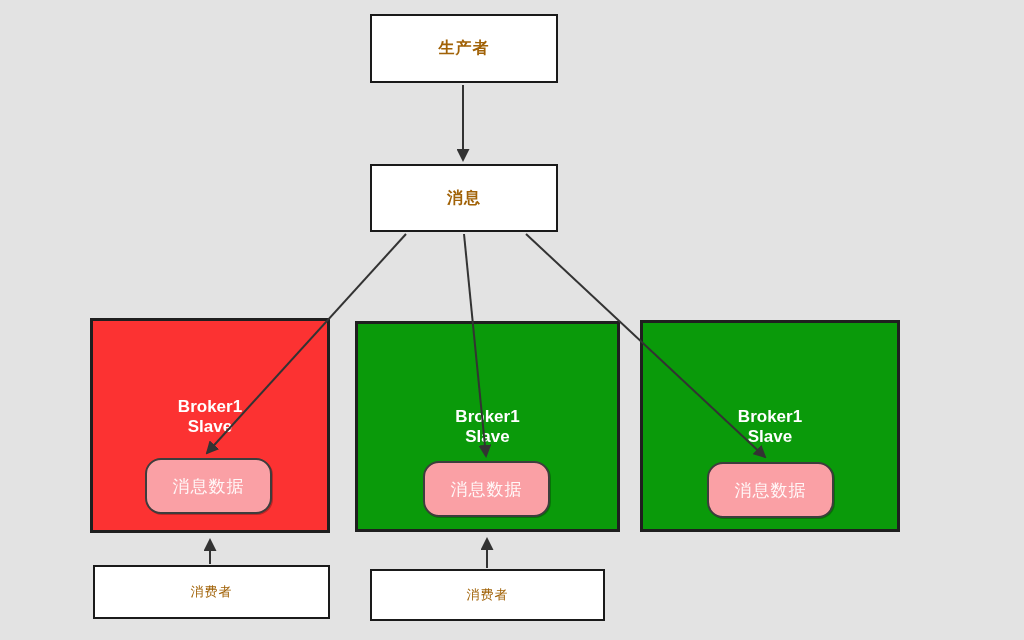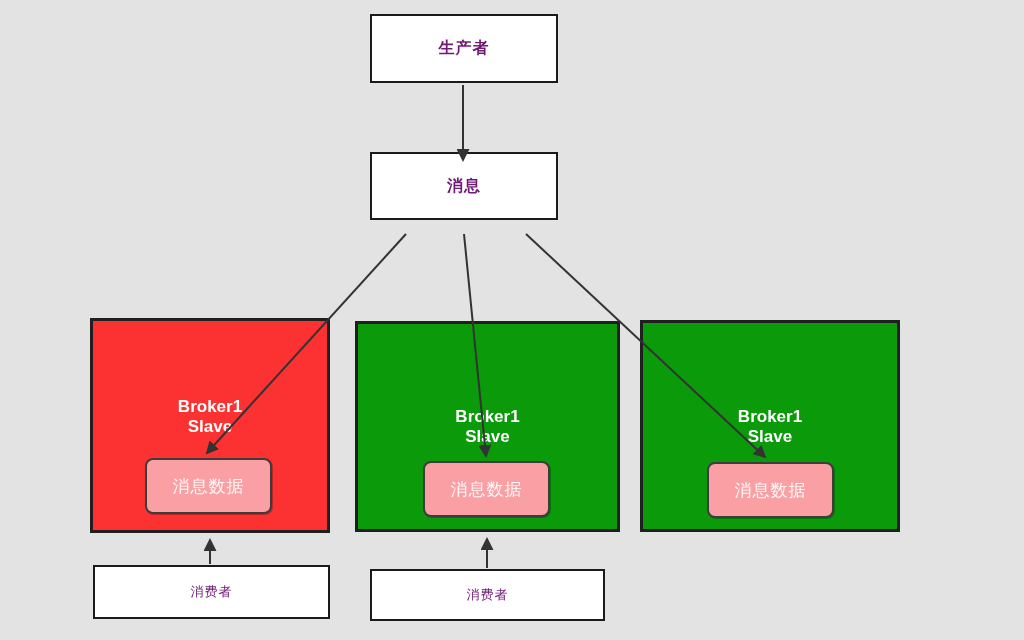--- a/index.html
+++ b/index.html
@@ -14,42 +14,42 @@
     background: #e3e3e3;
     overflow: hidden;
   }
   .abs { position: absolute; box-sizing: border-box; }
   .white-box {
     background: #ffffff;
     border: 2px solid #1a1a1a;
     display: flex;
     align-items: center;
     justify-content: center;
-    color: #701a75;
+    color: #a16207;
   }
   .big-label { font-size: 16px; font-weight: 700; letter-spacing: 1px; }
   .small-label { font-size: 13px; font-weight: 400; letter-spacing: 1px; }
   .broker {
     border: 3px solid #1f1f1f;
   }
   .broker.master { background: #fc3232; }
   .broker.slave  { background: #0a9a0a; }
   .broker-label {
     position: absolute;
     text-align: center;
     color: #ffffff;
     font-size: 17px;
     font-weight: 700;
     line-height: 20px;
     white-space: pre-line;
   }
   .data-box {
     background: #faa0a5;
     border: 2px solid #3d3d3d;
-    border-radius: 8px;
+    border-radius: 16px;
     display: flex;
     align-items: center;
     justify-content: center;
     color: rgba(255,255,255,0.92);
     font-size: 17px;
     font-weight: 400;
     letter-spacing: 1px;
     box-shadow: 1px 1px 0 rgba(0,0,0,0.25);
   }
   svg.arrows {
@@ -61,21 +61,21 @@
 </style>
 </head>
 <body>
 
 <div class="canvas">
 
   <div class="abs white-box big-label" style="left:370px; top:14px; width:188px; height:69px;">
     <span>生产者</span>
   </div>
 
-  <div class="abs white-box big-label" style="left:370px; top:152px; width:188px; height:68px;">
+  <div class="abs white-box big-label" style="left:370px; top:164px; width:188px; height:68px;">
     <span>消息</span>
   </div>
 
   <div class="abs broker master" style="left:90px; top:318px; width:240px; height:215px;"></div>
   <div class="broker-label abs" style="left:90px; top:397px; width:240px;"><span>Broker1</span><br><span>Slave</span></div>
   <div class="abs data-box" style="left:145px; top:458px; width:127px; height:56px;">
     <span>消息数据</span>
   </div>
 
   <div class="abs broker slave" style="left:355px; top:321px; width:265px; height:211px;"></div>

